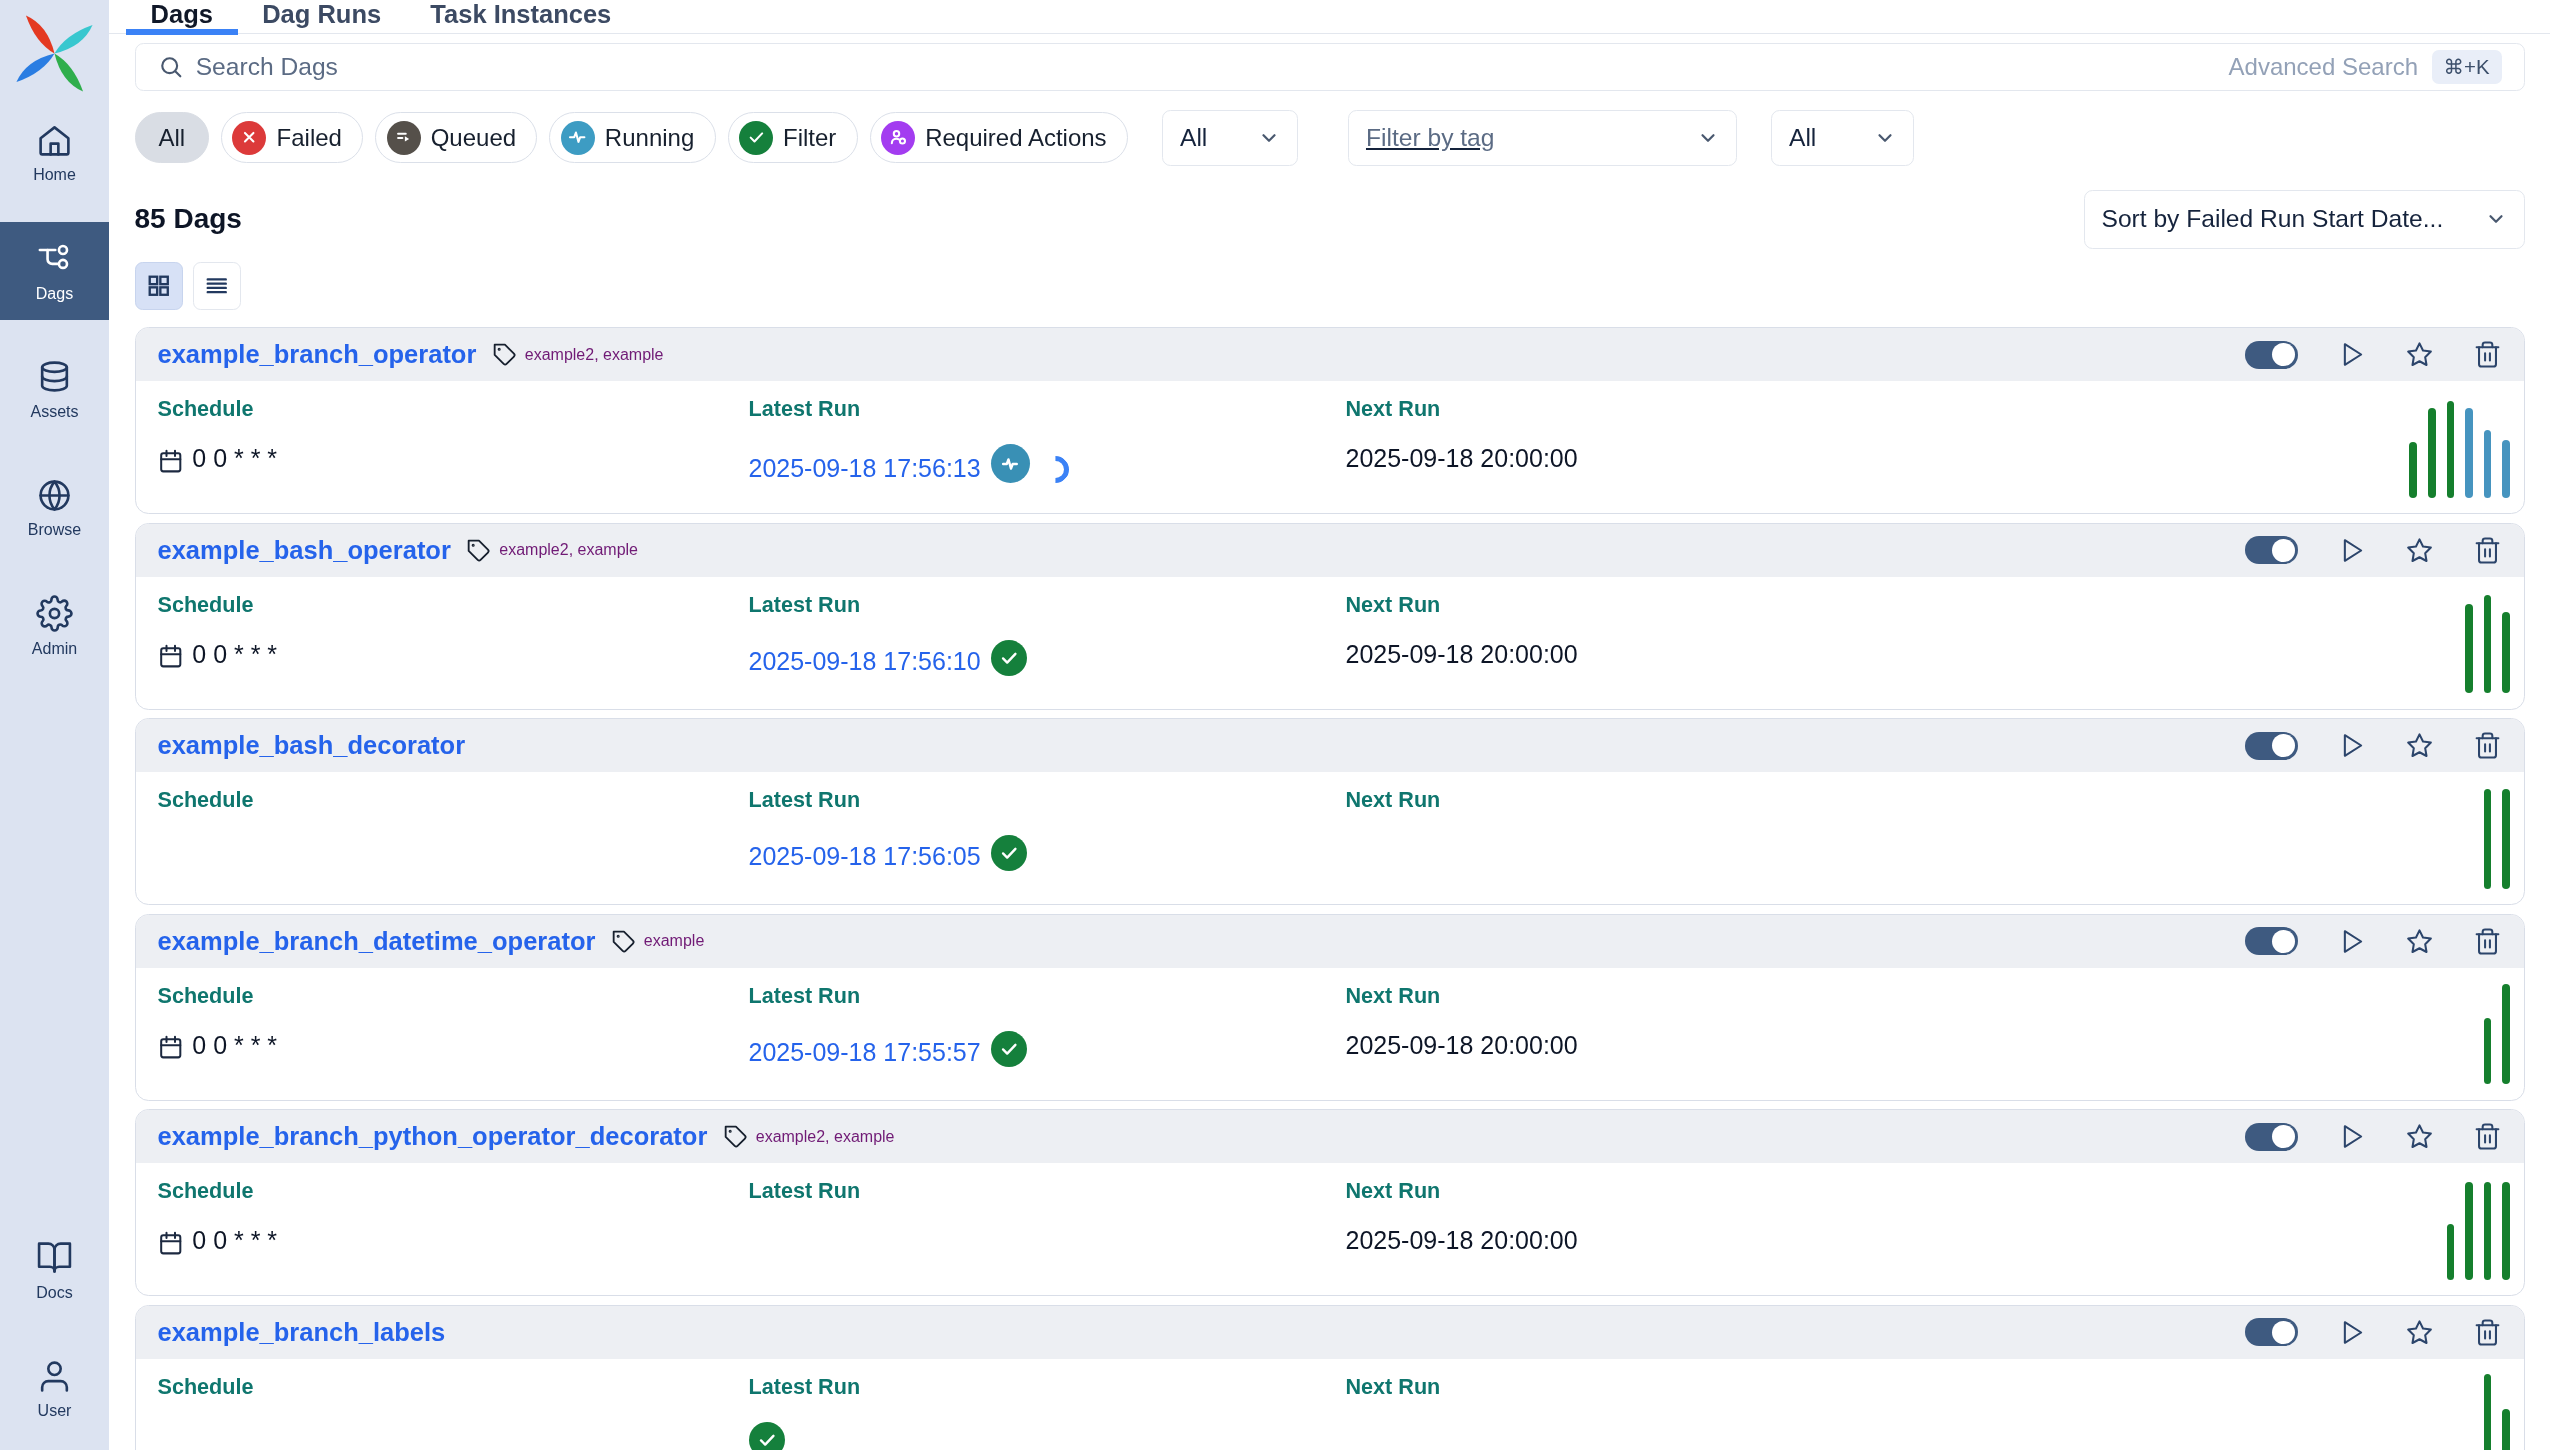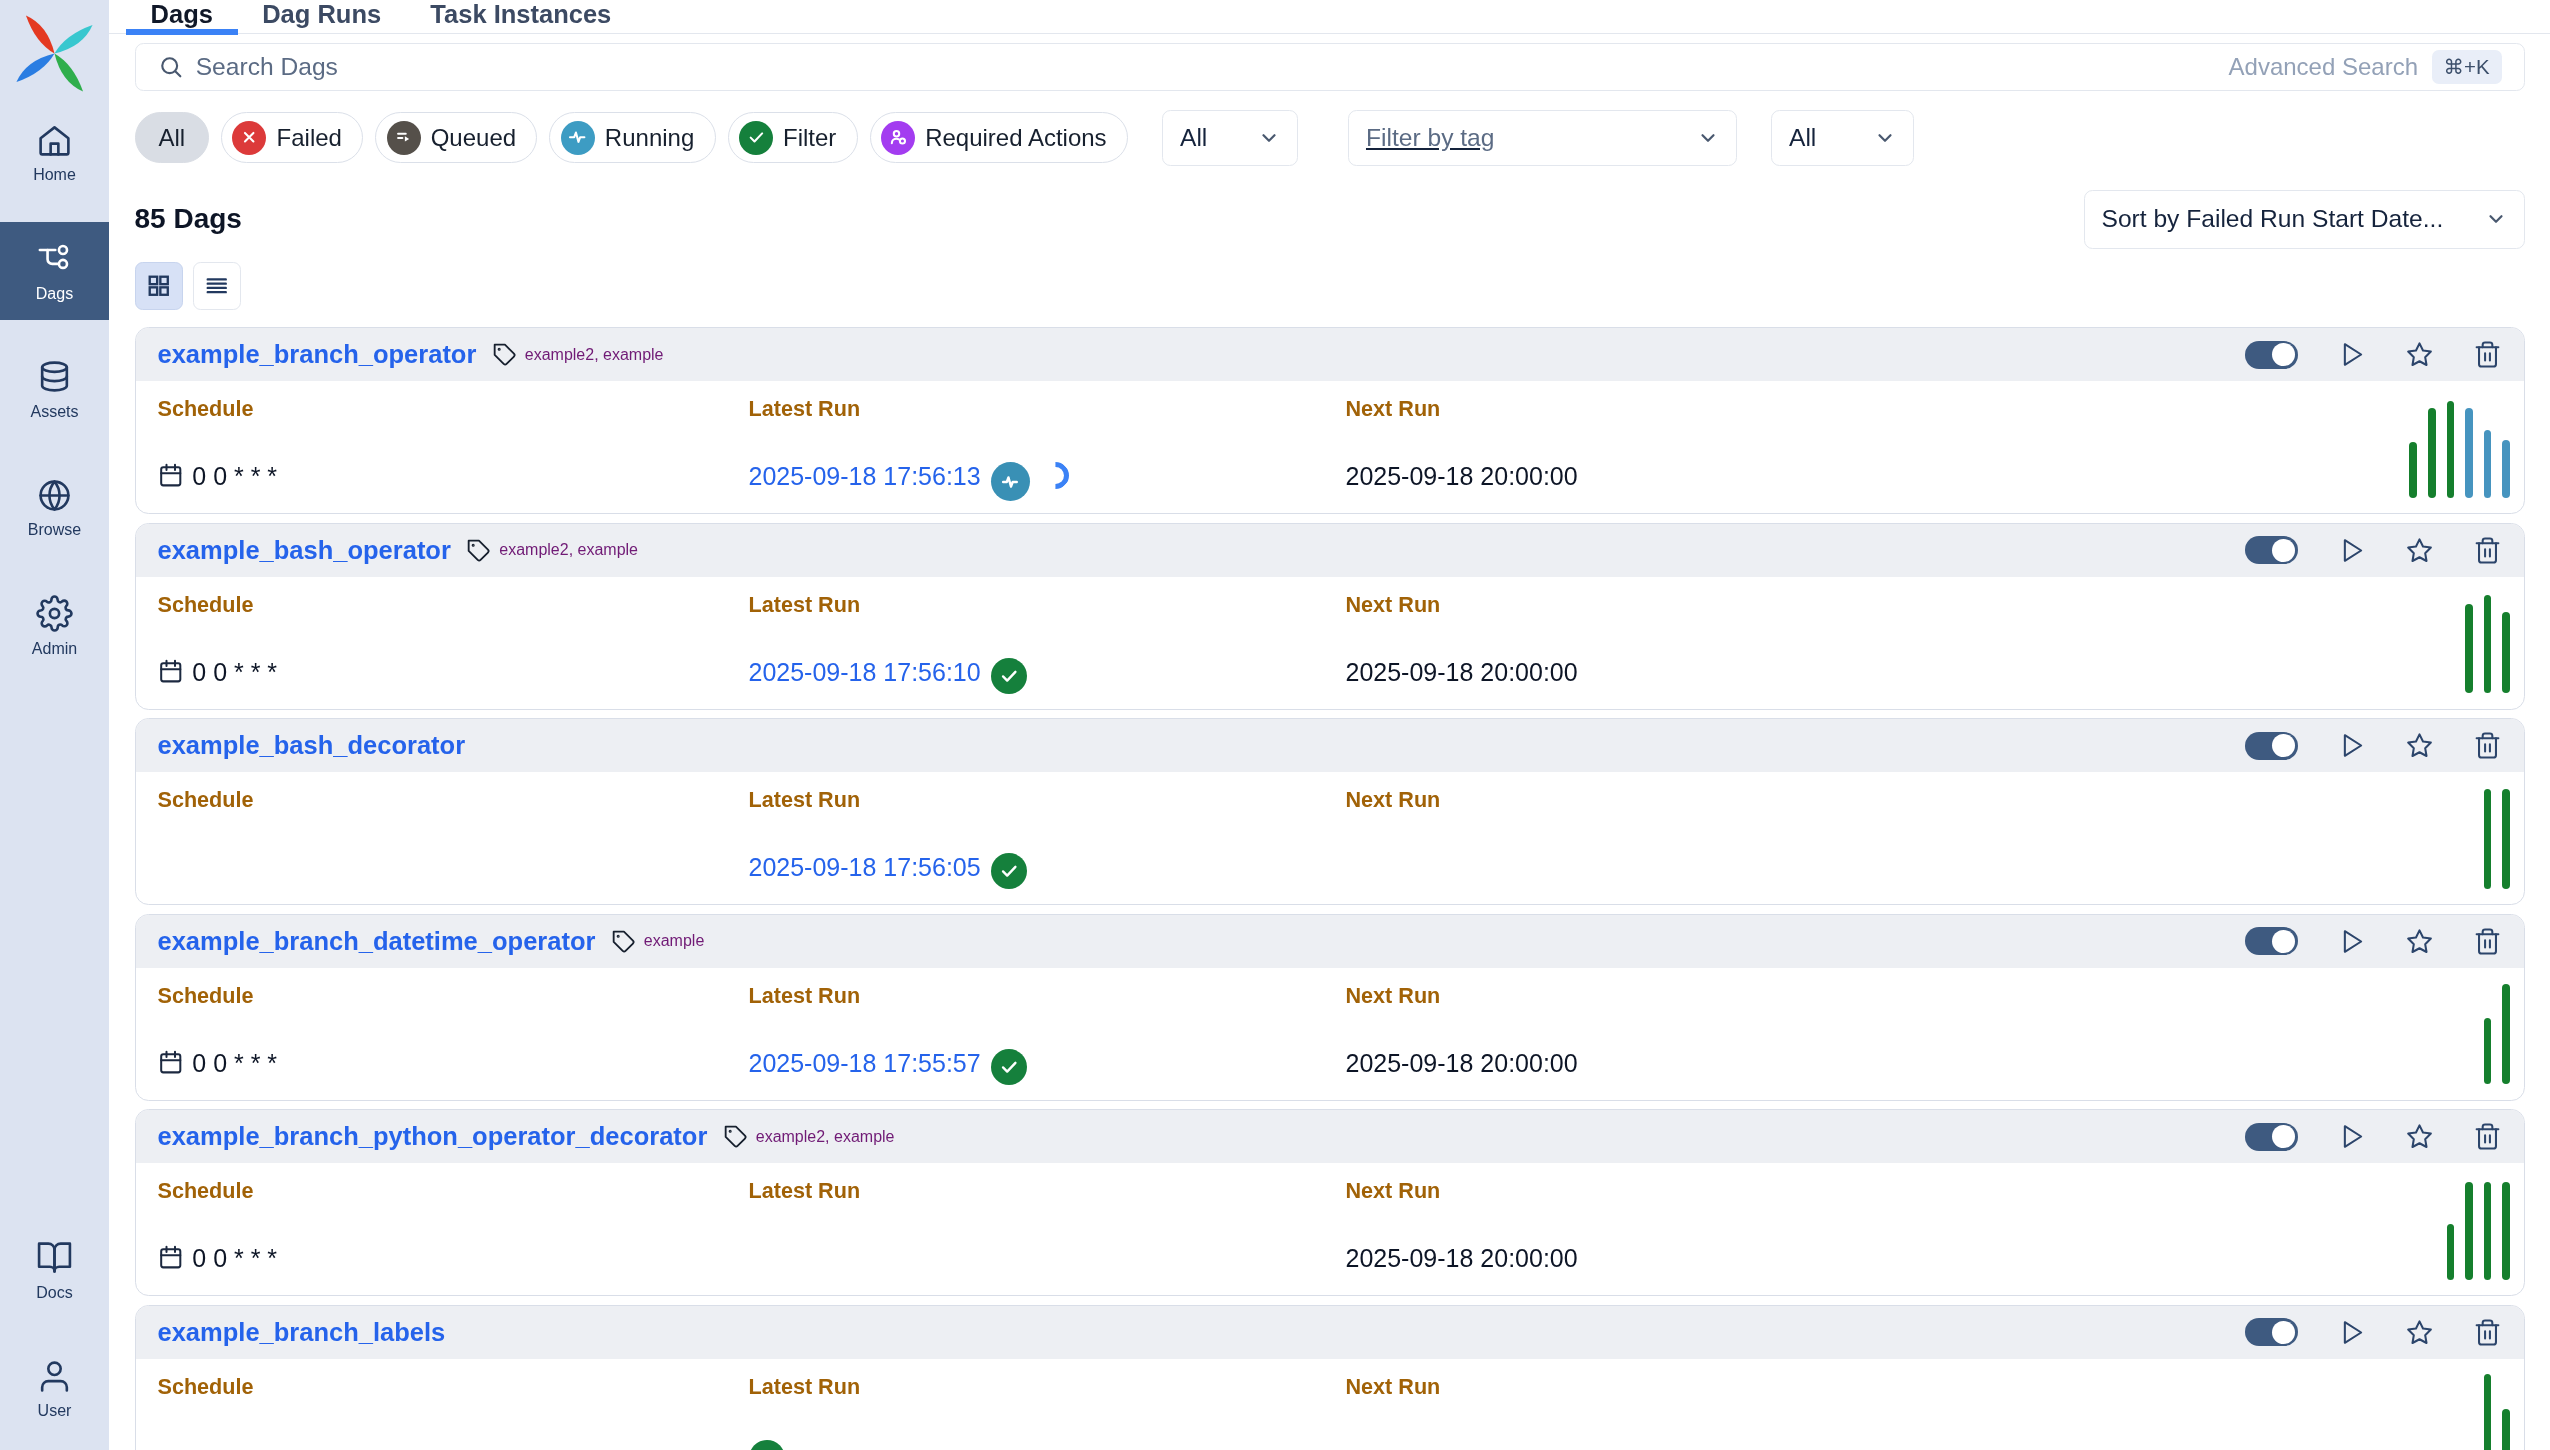--- a/index.html
+++ b/index.html
@@ -63,22 +63,22 @@
   .tag-ic svg { width:24.6px; height:24.6px; stroke:#17202e; fill:none; stroke-width:1.8; stroke-linejoin:round; }
   .tag-txt { margin-left:8.5px; font-size:16px; color:#701a75; }
   .actions { margin-left:auto; display:flex; align-items:center; gap:39px; }
   .toggle { width:53px; height:28px; border-radius:14.4px; background:#3e5a80; position:relative; display:inline-block; cursor:pointer; }
   .knob { position:absolute; top:2.5px; right:2.5px; width:23px; height:23px; border-radius:50%; background:#fff; }
   .act { display:flex; cursor:pointer; }
   .act svg { width:29px; height:29px; stroke:#2c456b; fill:none; stroke-width:1.7; stroke-linecap:round; stroke-linejoin:round; }
 
   .card-body { height:132px; position:relative; display:flex; padding-left:22px; }
   .col-sched { width:591px; } .col-latest { width:597px; } .col-next { flex:1; }
-  .col-label { padding-top:15.3px; font-size:21.6px; font-weight:600; color:#a16207; }
-  .val { margin-top:40px; display:flex; align-items:flex-start; font-size:25px; color:#0d1526; }
+  .col-label { padding-top:15.3px; font-size:21.6px; font-weight:600; color:#0f766e; }
+  .val { margin-top:22px; display:flex; align-items:flex-end; font-size:25px; color:#0d1526; }
   .cal { display:flex; margin-right:9.3px; }
   .cal svg { width:25.5px; height:25.5px; stroke:#1c2940; fill:none; stroke-width:1.9; stroke-linecap:round; }
   .run-link { font-size:25px; color:#2563eb; text-decoration:none; cursor:pointer; }
   .st { width:36px; height:36px; border-radius:50%; display:flex; align-items:center; justify-content:center; margin-left:10.2px; flex-shrink:0; }
   .st svg { width:22px; height:22px; stroke:#fff; fill:none; stroke-width:2.6; stroke-linecap:round; stroke-linejoin:round; }
   .st-success { background:#15803c; }
   .st-run { background:#3990b5; width:39px; height:39px; }
   .spin { width:27px; height:27px; border-radius:50%; border:5.1px solid transparent; border-bottom-color:#3b82f6; border-right-color:#3b82f6; transform:rotate(-45deg); margin-left:12px; }
   .chart { position:absolute; right:13.6px; top:10.2px; bottom:15.3px; display:flex; align-items:flex-end; justify-content:flex-end; gap:11px; }
   .bar { width:7.6px; border-radius:4.2px; }

